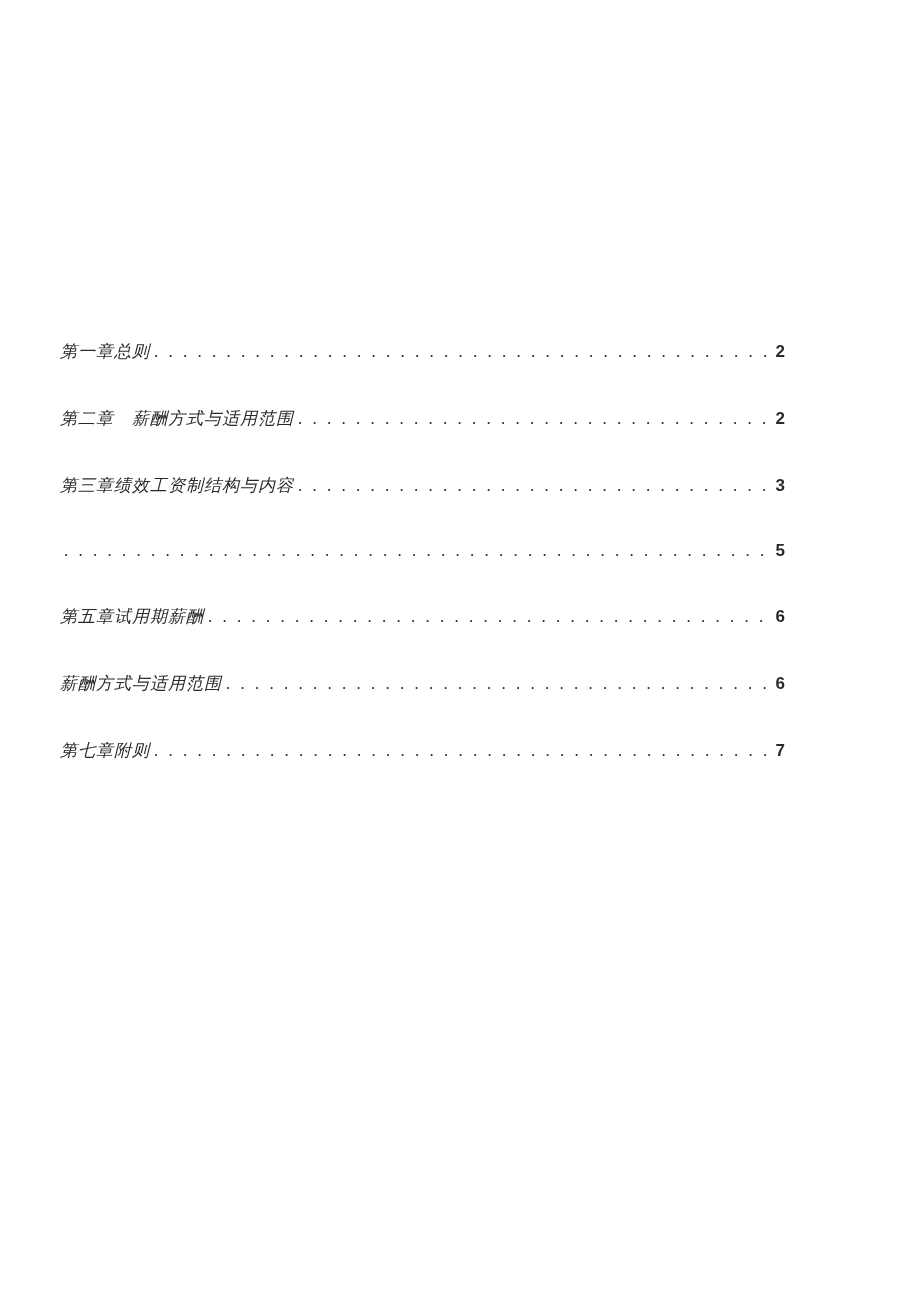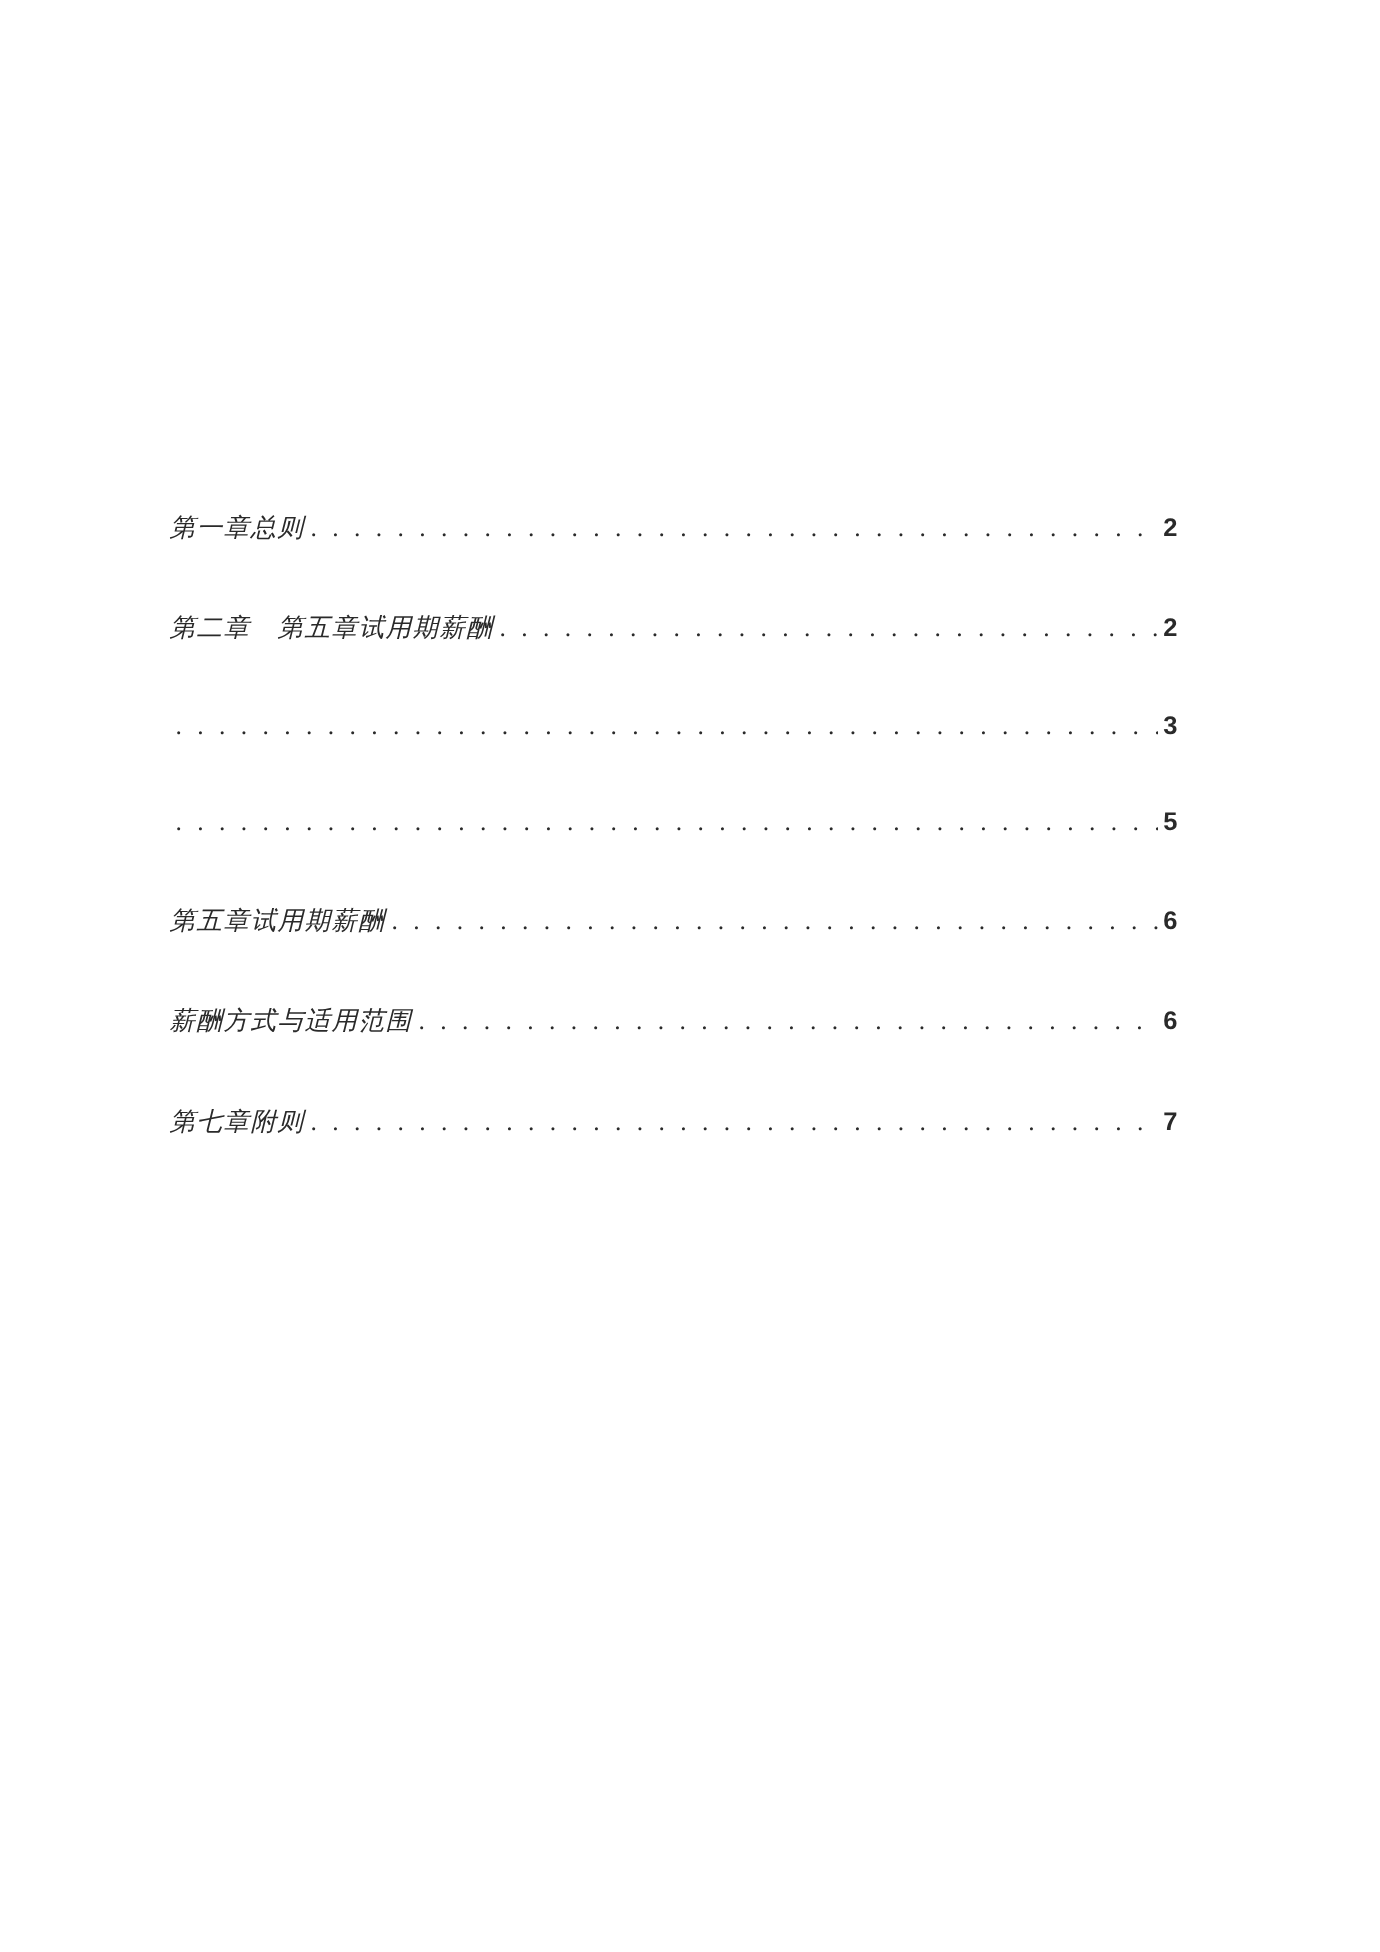--- a/index.html
+++ b/index.html
@@ -8,21 +8,21 @@
       box-sizing: border-box;
     }
     body {
       width: 920px;
       height: 1301px;
       background: #ffffff;
       font-family: "SimSun", "宋体", serif;
       position: relative;
     }
     .page {
-      padding: 340px 135px 0 113px;
+      padding: 340px 135px 0 60px;
     }
     .toc-entry {
       display: flex;
       align-items: baseline;
       margin-bottom: 44px;
       font-size: 17px;
       color: #2a2a2a;
       font-style: italic;
     }
     .toc-title {
@@ -48,25 +48,26 @@
 </head>
 <body>
 
 <div class="page">
   <div class="toc-entry">
     <span class="toc-title">第一章总则</span>
     <span class="toc-dots">. . . . . . . . . . . . . . . . . . . . . . . . . . . . . . . . . . . . . . . . . . . . . . . . . . . . . . . . . . . . . . . . . . . . . . . . . . . . . . . .</span>
     <span class="toc-page">2</span>
   </div>
   <div class="toc-entry">
-    <span class="toc-title">第二章　第五章试用期薪酬</span>
+    <span class="toc-title">第二章　薪酬方式与适用范围</span>
     <span class="toc-dots">. . . . . . . . . . . . . . . . . . . . . . . . . . . . . . . . . . . . . . . . . . . . . . . . . . . . . . . . . . . . . . . . . . . . . . . . . . . . . . . .</span>
     <span class="toc-page">2</span>
   </div>
   <div class="toc-entry">
+    <span class="toc-title">第三章绩效工资制结构与内容</span>
     <span class="toc-dots">. . . . . . . . . . . . . . . . . . . . . . . . . . . . . . . . . . . . . . . . . . . . . . . . . . . . . . . . . . . . . . . . . . . . . . . . . . . . . . . .</span>
     <span class="toc-page">3</span>
   </div>
   <div class="toc-entry">
     <span class="toc-dots">. . . . . . . . . . . . . . . . . . . . . . . . . . . . . . . . . . . . . . . . . . . . . . . . . . . . . . . . . . . . . . . . . . . . . . . . . . . . . . . .</span>
     <span class="toc-page">5</span>
   </div>
   <div class="toc-entry">
     <span class="toc-title">第五章试用期薪酬</span>
     <span class="toc-dots">. . . . . . . . . . . . . . . . . . . . . . . . . . . . . . . . . . . . . . . . . . . . . . . . . . . . . . . . . . . . . . . . . . . . . . . . . . . . . . . .</span>

